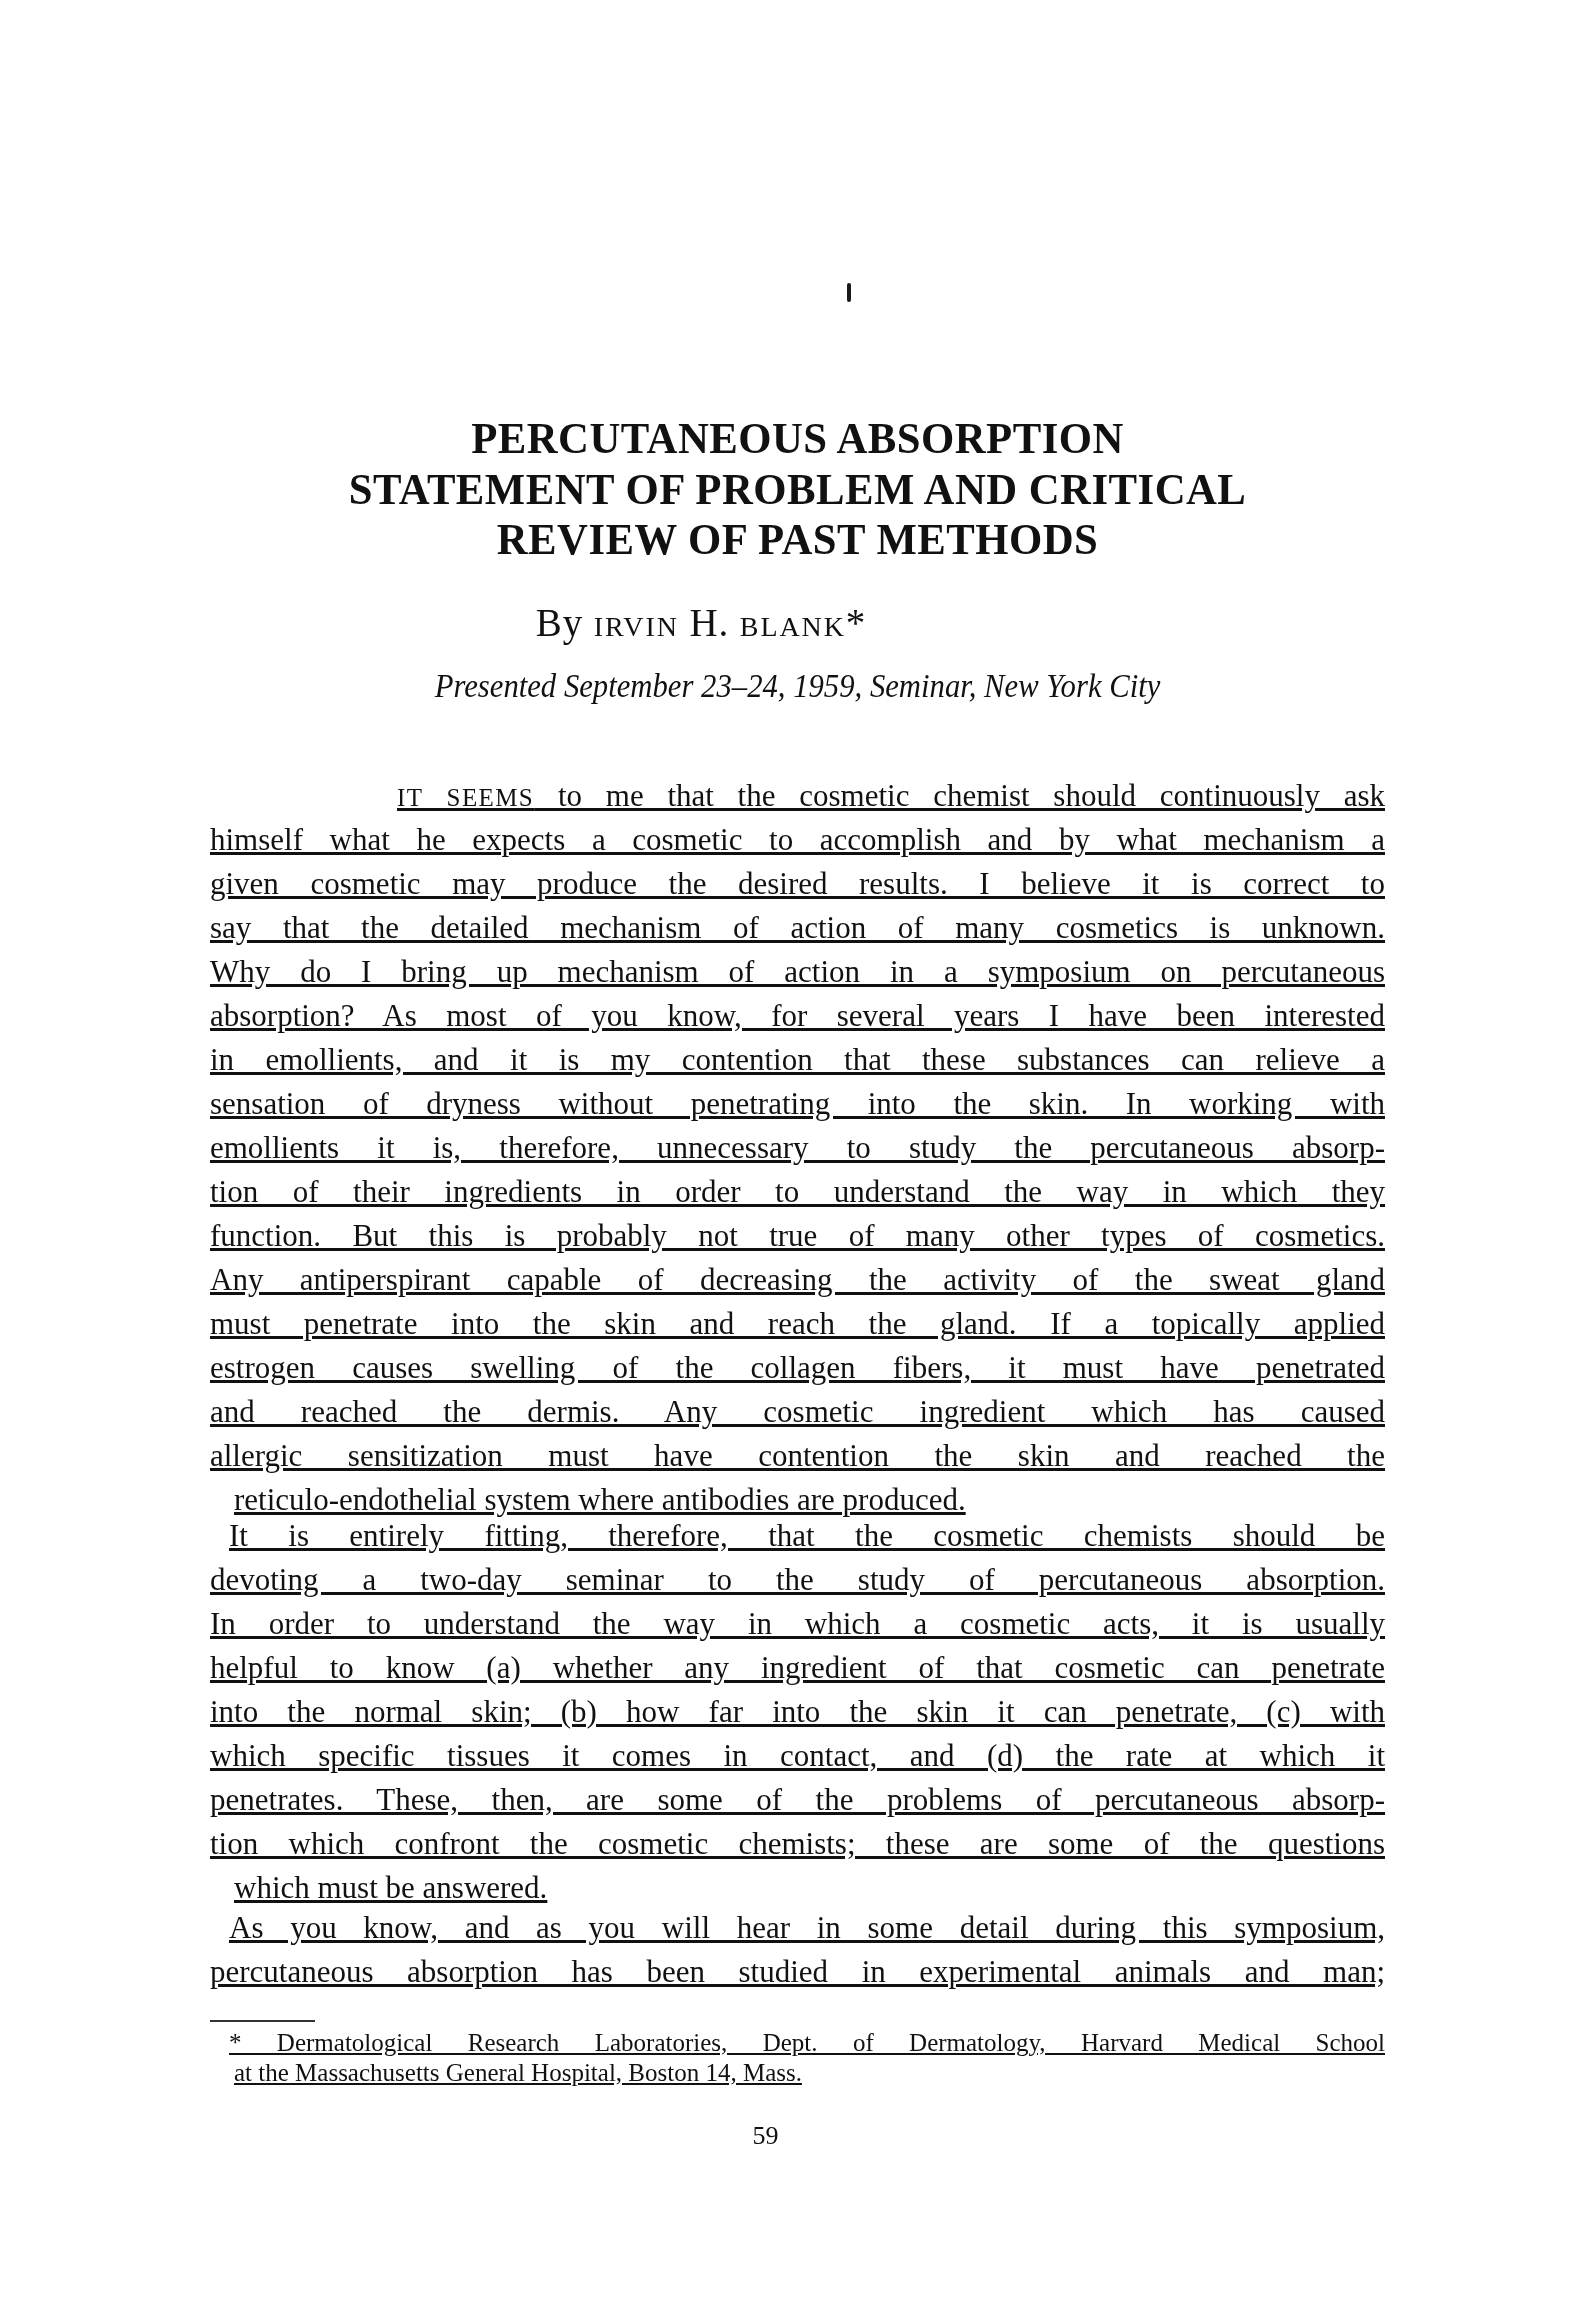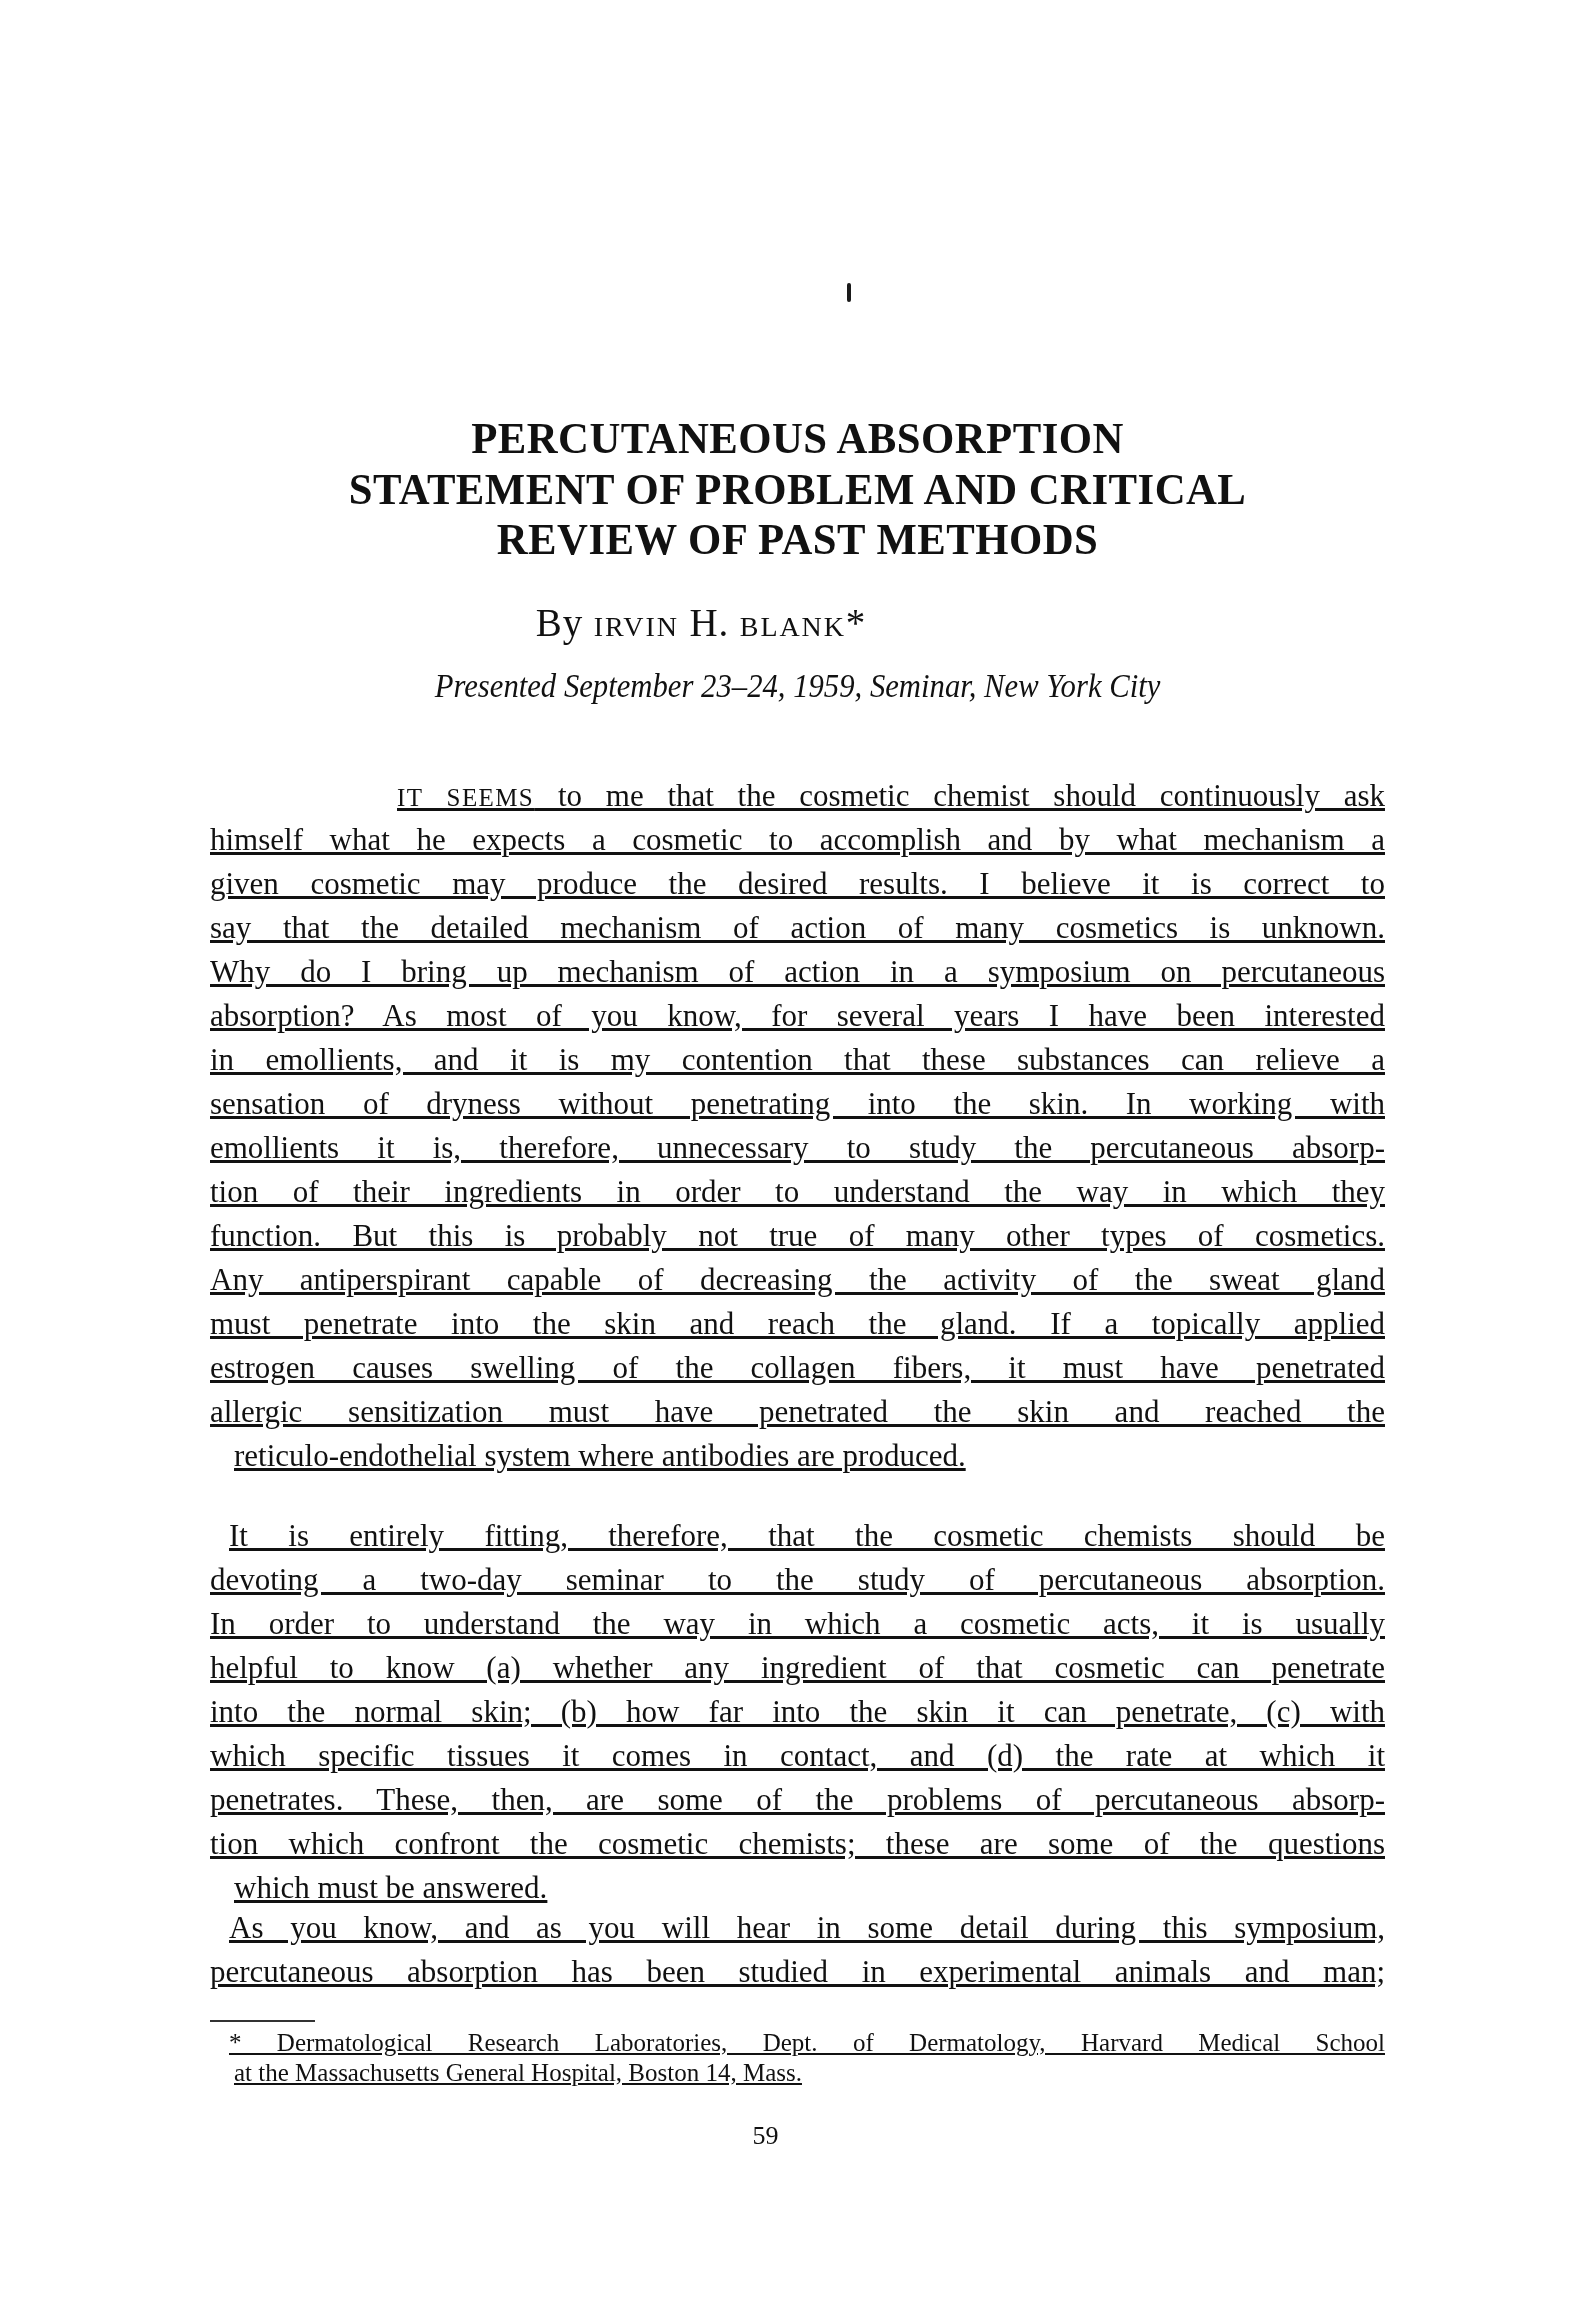--- a/index.html
+++ b/index.html
@@ -50,21 +50,22 @@
     <span class="line">Why do I bring up mechanism of action in a symposium on percutaneous</span>
     <span class="line">absorption?  As most of you know, for several years I have been interested</span>
     <span class="line">in emollients, and it is my contention that these substances can relieve a</span>
     <span class="line">sensation of dryness without penetrating into the skin.  In working with</span>
     <span class="line">emollients it is, therefore, unnecessary to study the percutaneous absorp-</span>
     <span class="line">tion of their ingredients in order to understand the way in which they</span>
     <span class="line">function.  But this is probably not true of many other types of cosmetics.</span>
     <span class="line">Any antiperspirant capable of decreasing the activity of the sweat gland</span>
     <span class="line">must penetrate into the skin and reach the gland.  If a topically applied</span>
     <span class="line">estrogen causes swelling of the collagen fibers, it must have penetrated</span>
-    <span class="line">allergic sensitization must have penetrated the skin and reached the</span>
+    <span class="line">and reached the dermis.  Any cosmetic ingredient which has caused</span>
+    <span class="line">allergic sensitization must have contention the skin and reached the</span>
     <span class="line last">reticulo-endothelial system where antibodies are produced.</span>
   </div>
 
   <div class="body-text" style="top: 1514px;">
     <span class="line pindent">It is entirely fitting, therefore, that the cosmetic chemists should be</span>
     <span class="line">devoting a two-day seminar to the study of percutaneous absorption.</span>
     <span class="line">In order to understand the way in which a cosmetic acts, it is usually</span>
     <span class="line">helpful to know (a) whether any ingredient of that cosmetic can penetrate</span>
     <span class="line">into the normal skin;  (b) how far into the skin it can penetrate, (c) with</span>
     <span class="line">which specific tissues it comes in contact, and (d) the rate at which it</span>

